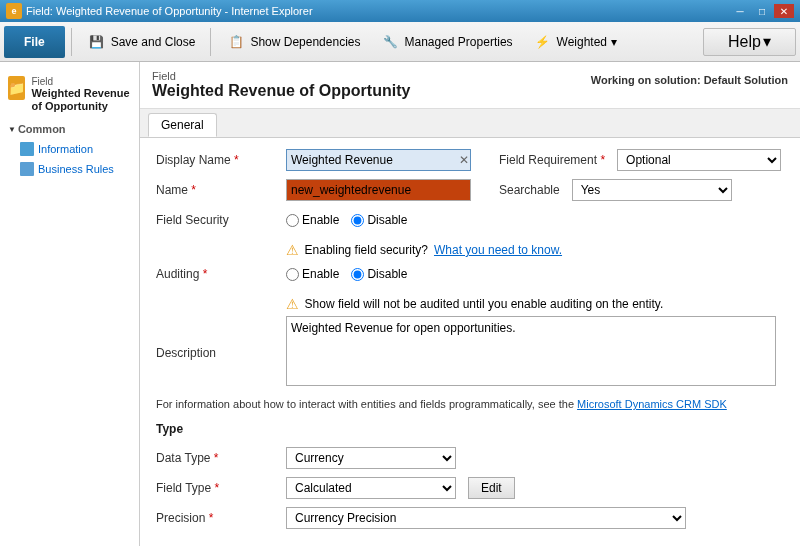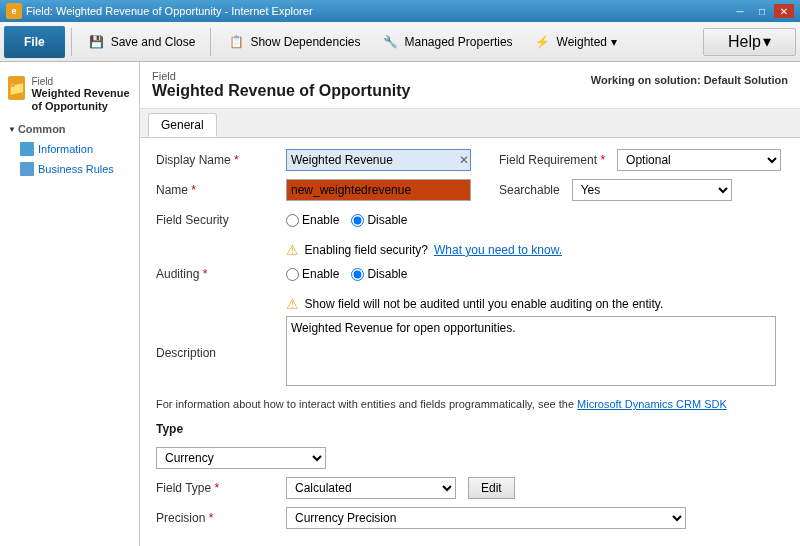--- a/index.html
+++ b/index.html
@@ -401,20 +401,21 @@
 
       <div class="info-text">
         <span>For information about how to interact with entities and fields programmatically, see the</span>
         <a class="info-link">Microsoft Dynamics CRM SDK</a>
       </div>
 
       <div class="type-section">
         <div class="section-title">Type</div>
 
         <div class="form-row">
+          <div class="form-label">Data Type <span class="required">*</span></div>
           <div class="form-control">
             <div class="dropdown-input" style="min-width:170px;">
               <select>
                 <option>Currency</option>
                 <option>Decimal Number</option>
                 <option>Float</option>
                 <option>Whole Number</option>
               </select>
             </div>
           </div>

